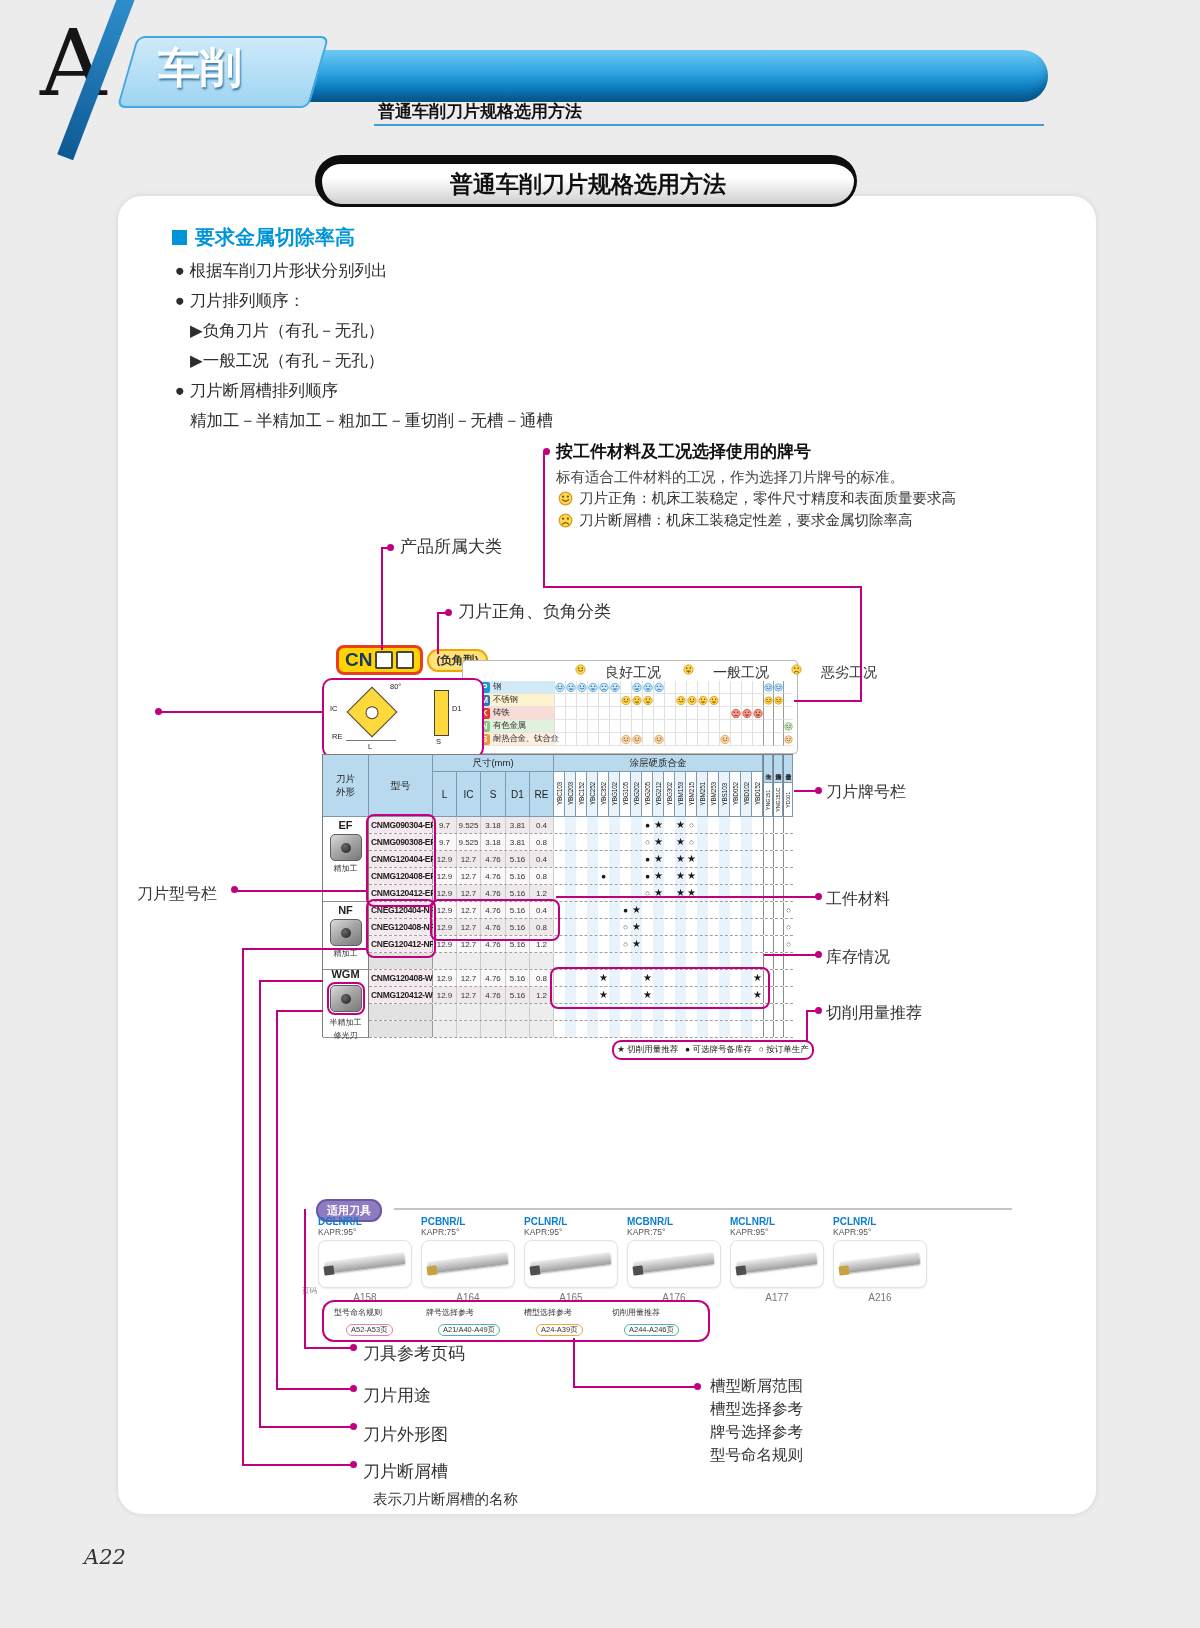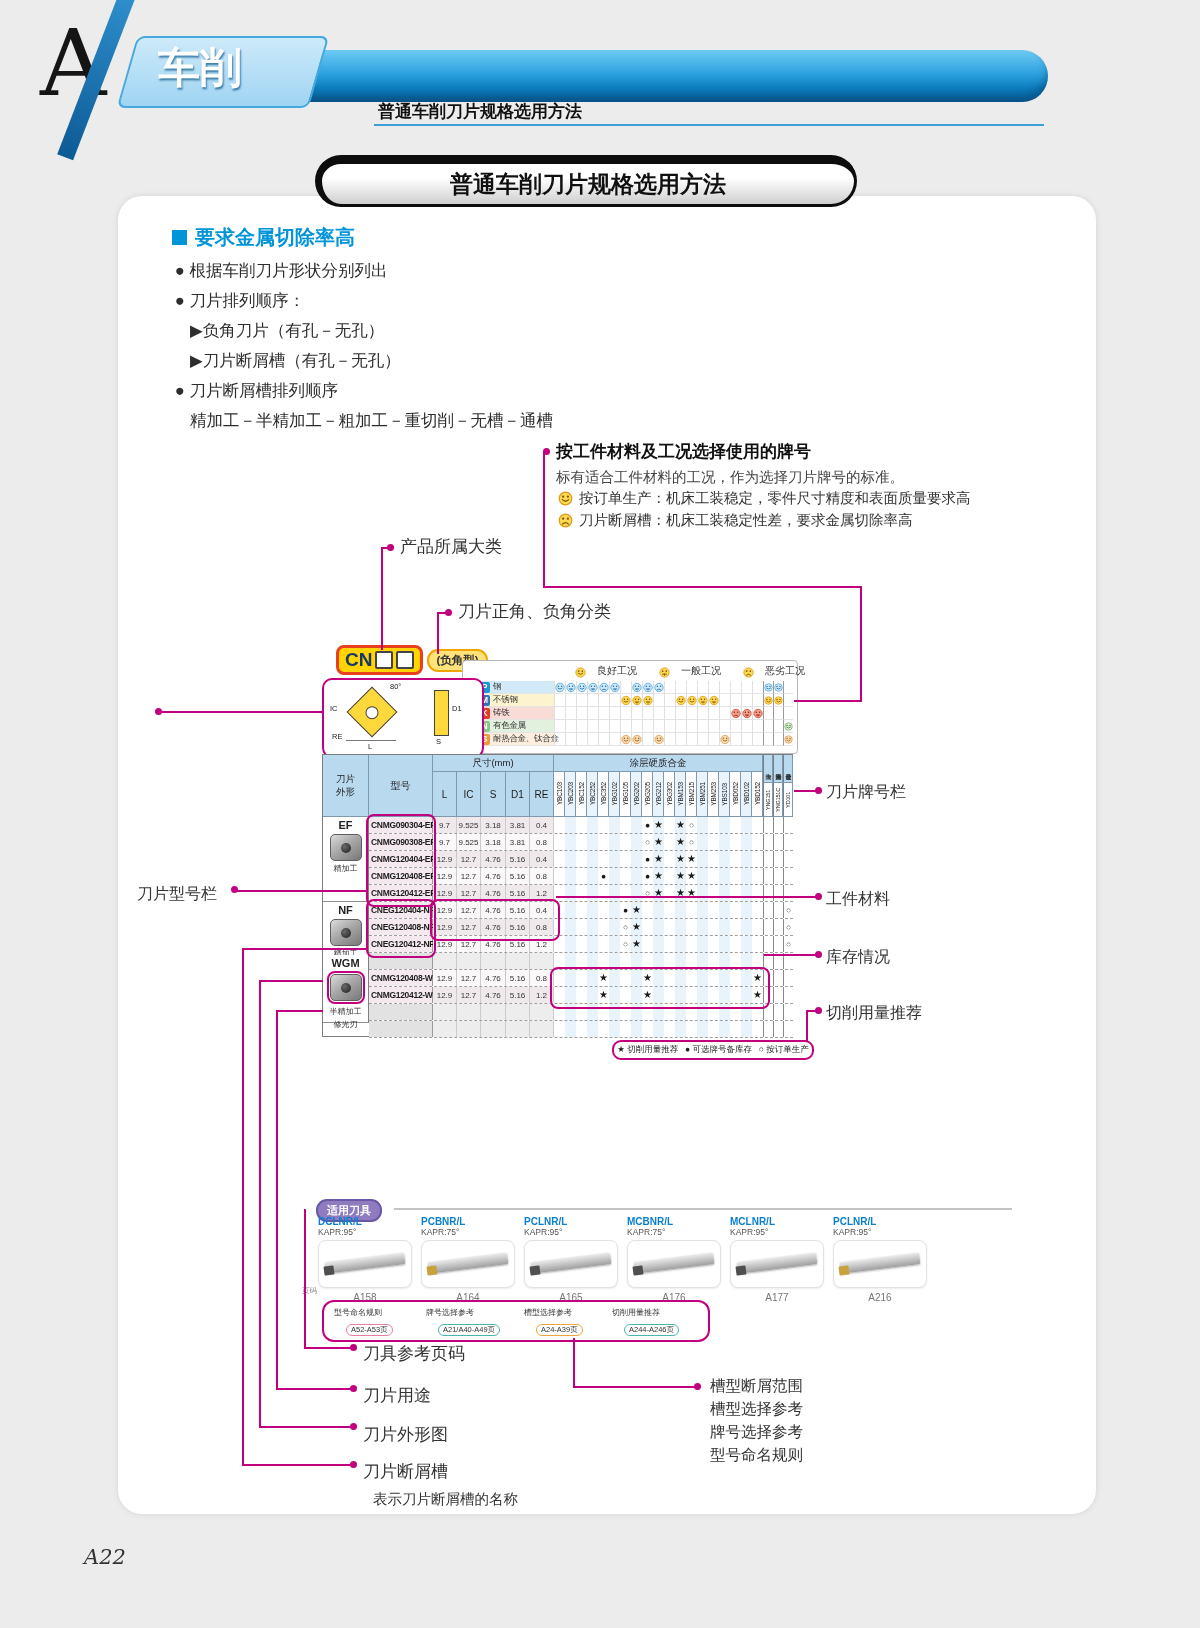--- a/index.html
+++ b/index.html
@@ -38,21 +38,21 @@
   .gn-line{display:flex;align-items:center;gap:6px;height:22px;font-size:14.5px;color:#333;white-space:nowrap;}
   
   #cnbadge{left:336px;top:645px;display:flex;align-items:center;gap:4px;}
   #cncode{background:#ffd400;border:3px solid #e8401f;border-radius:8px;padding:1px 6px;display:flex;align-items:center;gap:3px;
           font-size:19px;font-weight:bold;color:#17386b;}
   #cncode .sqw{width:14px;height:14px;background:#fff;border:2px solid #444;border-radius:2px;display:inline-block;}
   #cnnote{background:#ffe37a;border:2px solid #f0a500;border-radius:11px;padding:2px 7px;font-size:11.5px;font-weight:bold;color:#333;}
   
   #matpanel{left:462px;top:660px;width:334px;height:92px;background:#fff;border:1px solid #b9b9b9;border-radius:4px;}
   #matlegend{position:absolute;left:112px;top:3px;display:flex;gap:22px;}
-  .leg-item{display:inline-flex;align-items:flex-end;gap:11px;font-size:10px;color:#333;white-space:nowrap;}
+  .leg-item{display:inline-flex;align-items:flex-start;gap:19px;font-size:14px;color:#333;white-space:nowrap;}
   #matside{position:absolute;left:1px;top:22px;writing-mode:vertical-rl;font-size:8.5px;color:#333;letter-spacing:1px;height:66px;text-align:center;}
   #matrows{position:absolute;left:13px;top:20px;}
   .mat-row{display:flex;height:13px;}
   .mat-label{width:78px;display:flex;align-items:center;gap:3px;padding-left:3px;box-sizing:border-box;border-bottom:1px solid #e4e4e4;}
   .mat-badge{width:11px;height:11px;border-radius:2px;color:#fff;font-size:8.5px;font-weight:bold;line-height:11px;text-align:center;flex:0 0 auto;}
   .mat-name{font-size:8.5px;color:#333;white-space:nowrap;letter-spacing:-.3px;}
   .mat-grid{display:flex;}
   .mat-cell{height:13px;box-sizing:border-box;border-left:1px solid #e0e0e0;border-bottom:1px solid #e4e4e4;display:flex;align-items:center;justify-content:center;}
   .mat-cell.solid{border-left:1px solid #9a9a9a;}
   
@@ -131,38 +131,38 @@
   <div class="abs" id="banner">普通车削刀片规格选用方法</div>
 
   <div class="abs" id="intro-head">
     <span class="sq"></span>
     <span>要求金属切除率高</span>
   </div>
   <div id="intro-bullets">
       <div class="bullet" style="top: 260px; left: 175px;">● 根据车削刀片形状分别列出</div>
       <div class="bullet" style="top: 290px; left: 175px;">● 刀片排列顺序：</div>
       <div class="bullet" style="top: 320px; left: 190px;">▶负角刀片（有孔－无孔）</div>
-      <div class="bullet" style="top: 350px; left: 190px;">▶刀片断屑槽（有孔－无孔）</div>
+      <div class="bullet" style="top: 350px; left: 190px;">▶一般工况（有孔－无孔）</div>
       <div class="bullet" style="top: 380px; left: 175px;">● 刀片断屑槽排列顺序</div>
       <div class="bullet" style="top: 410px; left: 190px;">精加工－半精加工－粗加工－重切削－无槽－通槽</div>
     </div>
 
   <div class="abs" id="gn-title">按工件材料及工况选择使用的牌号</div>
   <div class="abs" id="gn-desc">标有适合工件材料的工况，作为选择刀片牌号的标准。</div>
   <div class="abs" id="gn-notes">
       <div class="gn-line">
         <svg viewBox="0 0 20 20" width="15" height="15">
           <circle cx="10" cy="10" r="8.4" fill="#ffd94f" stroke="#d89b1e" stroke-width="1.6"></circle>
           <circle cx="6.8" cy="7.6" r="1.5" fill="#7a5200"></circle>
           <circle cx="13.2" cy="7.6" r="1.5" fill="#7a5200"></circle>
           <g fill="none" stroke="#7a5200" stroke-width="1.7" stroke-linecap="round">
             <path d="M5.8 11.5 Q10 15.8 14.2 11.5"></path>
           </g>
         </svg>
-        <span>按订单生产：机床工装稳定，零件尺寸精度和表面质量要求高</span>
+        <span>刀片正角：机床工装稳定，零件尺寸精度和表面质量要求高</span>
       </div>
       <div class="gn-line">
         <svg viewBox="0 0 20 20" width="15" height="15">
           <circle cx="10" cy="10" r="8.4" fill="#ffd94f" stroke="#d89b1e" stroke-width="1.6"></circle>
           <circle cx="6.8" cy="7.6" r="1.5" fill="#7a5200"></circle>
           <circle cx="13.2" cy="7.6" r="1.5" fill="#7a5200"></circle>
           <g fill="none" stroke="#7a5200" stroke-width="1.7" stroke-linecap="round">
             <path d="M6 14.8 Q10 11 14 14.8"></path>
           </g>
         </svg>
@@ -1212,21 +1212,21 @@
       <div class="groupcell" style="top: 62px; height: 85px;">
         <div class="gcode">EF</div>
         <div class="insert-photo"></div>
         <div class="gusage">精加工</div>
       </div>
       <div class="groupcell" style="top: 147px; height: 68px;">
         <div class="gcode">NF</div>
         <div class="insert-photo"></div>
         <div class="gusage">精加工</div>
       </div>
-      <div class="groupcell" style="top: 200px; height: 68px;">
+      <div class="groupcell" style="top: 215px; height: 68px; justify-content: center;">
         <div class="gcode">WGM</div>
         <div class="wgmring">
           <div class="insert-photo" style="margin-top: 0px;"></div>
         </div>
         <div class="gusage">半精加工</div>
         <div class="gusage">修光刃</div>
       </div>
     </div>
   <div class="abs" id="stocklegend">
       <span>★ 切削用量推荐</span>

